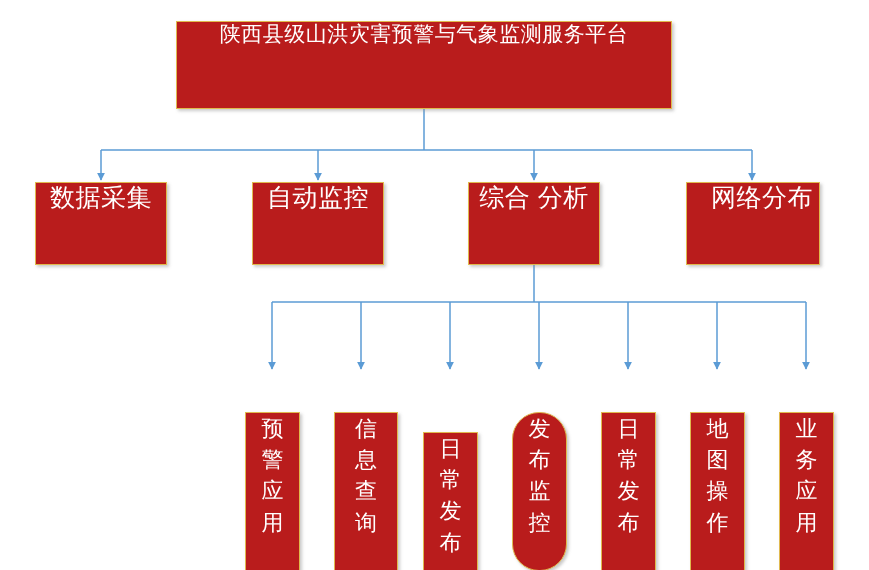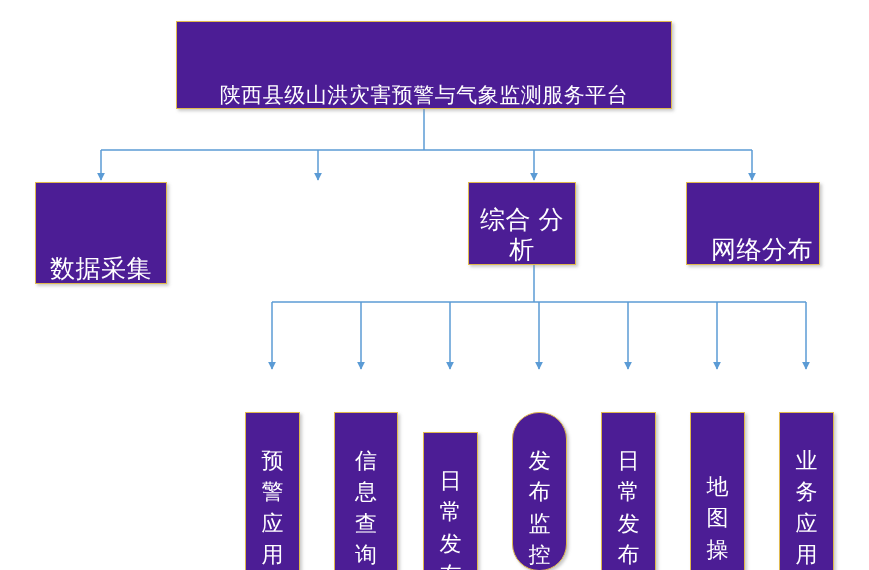--- a/index.html
+++ b/index.html
@@ -22,25 +22,25 @@
     position: absolute;
     left: 0;
     top: 0;
     width: 869px;
     height: 570px;
     pointer-events: none;
   }
   .node {
     position: absolute;
     box-sizing: border-box;
-    background: #4c1d95;
+    background: #b91c1c;
     border: 1.4px solid #E0B94E;
     box-shadow: 2px 2px 3px rgba(140,140,140,0.45);
     display: flex;
-    align-items: flex-end;
+    align-items: flex-start;
     justify-content: center;
     color: #FFFFFF;
     text-align: center;
     line-height: 1.18;
     letter-spacing: 0.5px;
     -webkit-font-smoothing: antialiased;
   }
   .node.root {
     font-size: 21px;
   }
@@ -97,24 +97,27 @@
       <path d="M 628 302 L 628 369" marker-end="url(#arrow)"></path>
       <path d="M 717 302 L 717 369" marker-end="url(#arrow)"></path>
       <path d="M 806 302 L 806 369" marker-end="url(#arrow)"></path>
     </g>
   </svg>
 
   <div class="node root" style="left:176px; top:21px; width:496px; height:88px;">
     <span class="label">陕西县级山洪灾害预警与气象监测服务平台</span>
   </div>
 
-  <div class="node level2" style="left:35px; top:182px; width:132px; height:102px;">
+  <div class="node level2" style="left:35px; top:182px; width:132px; height:83px;">
     <span class="label">数据采集</span>
   </div>
-  <div class="node level2" style="left:468px; top:182px; width:108px; height:83px;">
+  <div class="node level2" style="left:252px; top:182px; width:132px; height:83px;">
+    <span class="label">自动监控</span>
+  </div>
+  <div class="node level2" style="left:468px; top:182px; width:132px; height:83px;">
     <span class="label">综合 分析</span>
   </div>
   <div class="node level2" style="left:686px; top:182px; width:134px; height:83px;padding-left:18px;">
     <span class="label">网络分布</span>
   </div>
 
   <div class="node level3" style="left:245px; top:371px; width:55px; height:159px;">
     <span class="label">预警应用</span>
   </div>
   <div class="node level3" style="left:334px; top:371px; width:64px; height:159px;">

